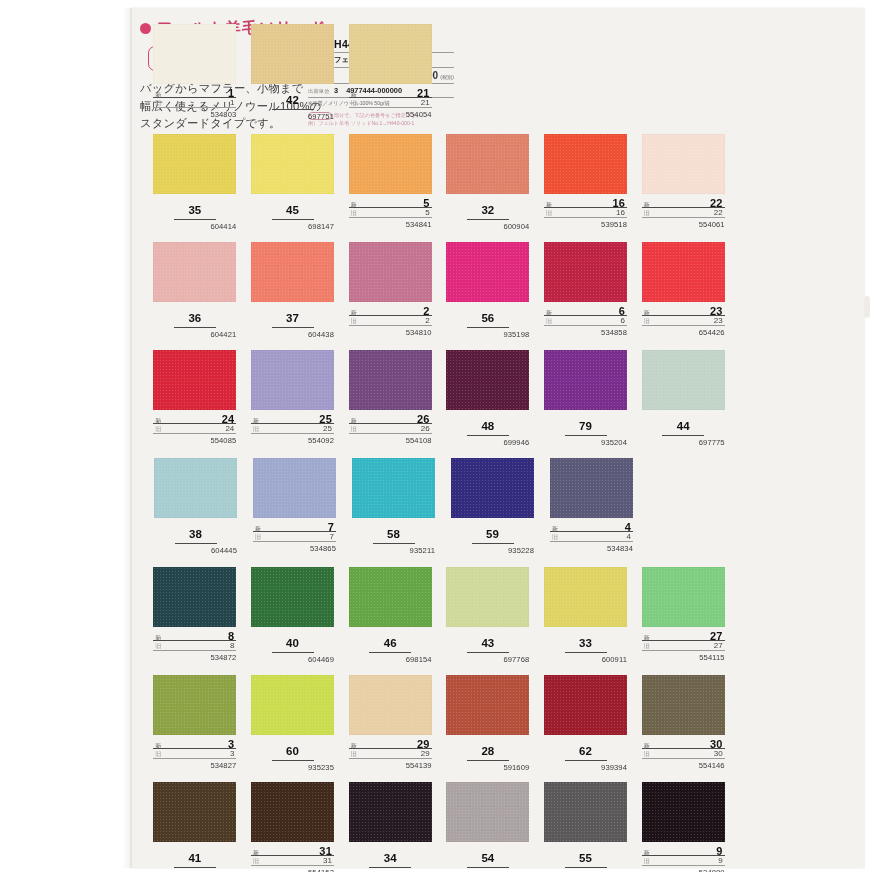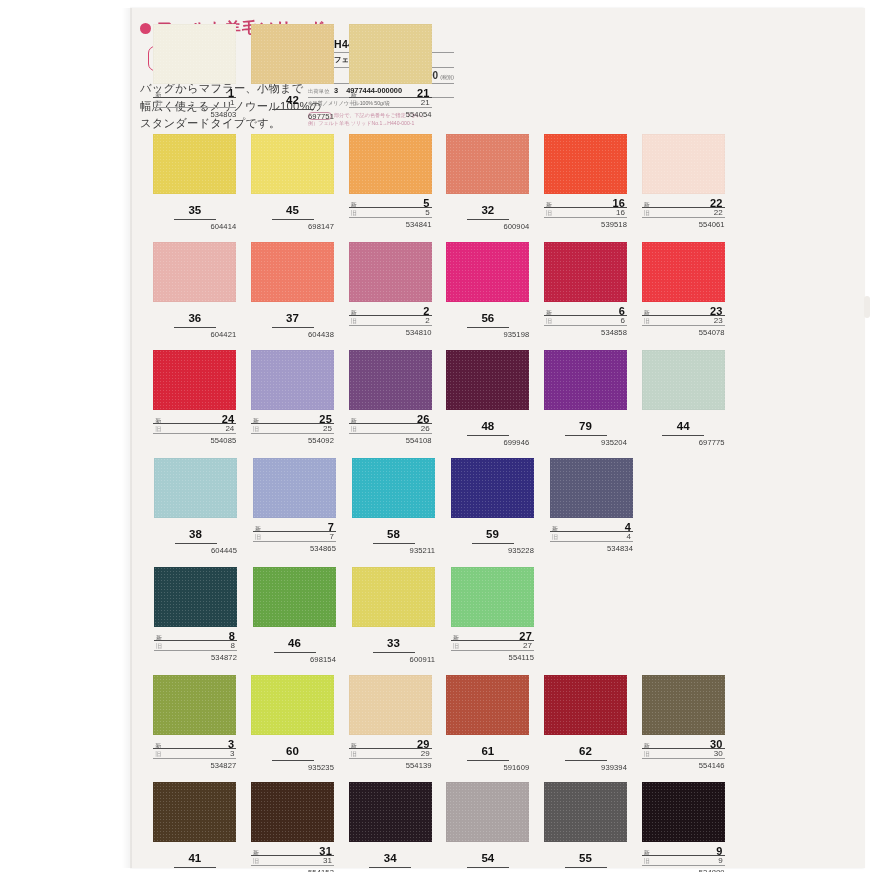--- a/index.html
+++ b/index.html
@@ -354,21 +354,21 @@
           <div class="swatch" style="background: rgb(237, 58, 66);"></div>
           <div class="labels">
             <div class="lab-line">
               <span class="jp">新</span>
               <span class="n-new">23</span>
             </div>
             <div class="lab-line old">
               <span class="jp old">旧</span>
               <span class="n-old">23</span>
             </div>
-            <div class="code">554078</div>
+            <div class="code">654426</div>
           </div>
         </div>
       </div>
       <div class="grid-row" style="height: 108px;">
         <div class="cell">
           <div class="swatch" style="background: rgb(216, 37, 58);"></div>
           <div class="labels">
             <div class="lab-line">
               <span class="jp">新</span>
               <span class="n-new">24</span>
@@ -490,27 +490,41 @@
               <span class="n-new">8</span>
             </div>
             <div class="lab-line old">
               <span class="jp old">旧</span>
               <span class="n-old">8</span>
             </div>
             <div class="code">534872</div>
           </div>
         </div>
         <div class="cell">
+          <div class="swatch" style="background: rgb(47, 113, 57);"></div>
+          <div class="labels">
+            <div class="single">40</div>
+            <div class="code">604469</div>
+          </div>
+        </div>
+        <div class="cell">
           <div class="swatch" style="background: rgb(102, 165, 69);"></div>
           <div class="labels">
             <div class="single">46</div>
             <div class="code">698154</div>
           </div>
         </div>
         <div class="cell">
+          <div class="swatch" style="background: rgb(207, 217, 154);"></div>
+          <div class="labels">
+            <div class="single">43</div>
+            <div class="code">697768</div>
+          </div>
+        </div>
+        <div class="cell">
           <div class="swatch" style="background: rgb(223, 212, 99);"></div>
           <div class="labels">
             <div class="single">33</div>
             <div class="code">600911</div>
           </div>
         </div>
         <div class="cell">
           <div class="swatch" style="background: rgb(127, 205, 128);"></div>
           <div class="labels">
             <div class="lab-line">
@@ -557,21 +571,21 @@
             <div class="lab-line old">
               <span class="jp old">旧</span>
               <span class="n-old">29</span>
             </div>
             <div class="code">554139</div>
           </div>
         </div>
         <div class="cell">
           <div class="swatch" style="background: rgb(179, 80, 60);"></div>
           <div class="labels">
-            <div class="single">61</div>
+            <div class="single">28</div>
             <div class="code">591609</div>
           </div>
         </div>
         <div class="cell">
           <div class="swatch" style="background: rgb(156, 29, 44);"></div>
           <div class="labels">
             <div class="single">62</div>
             <div class="code">939394</div>
           </div>
         </div>

